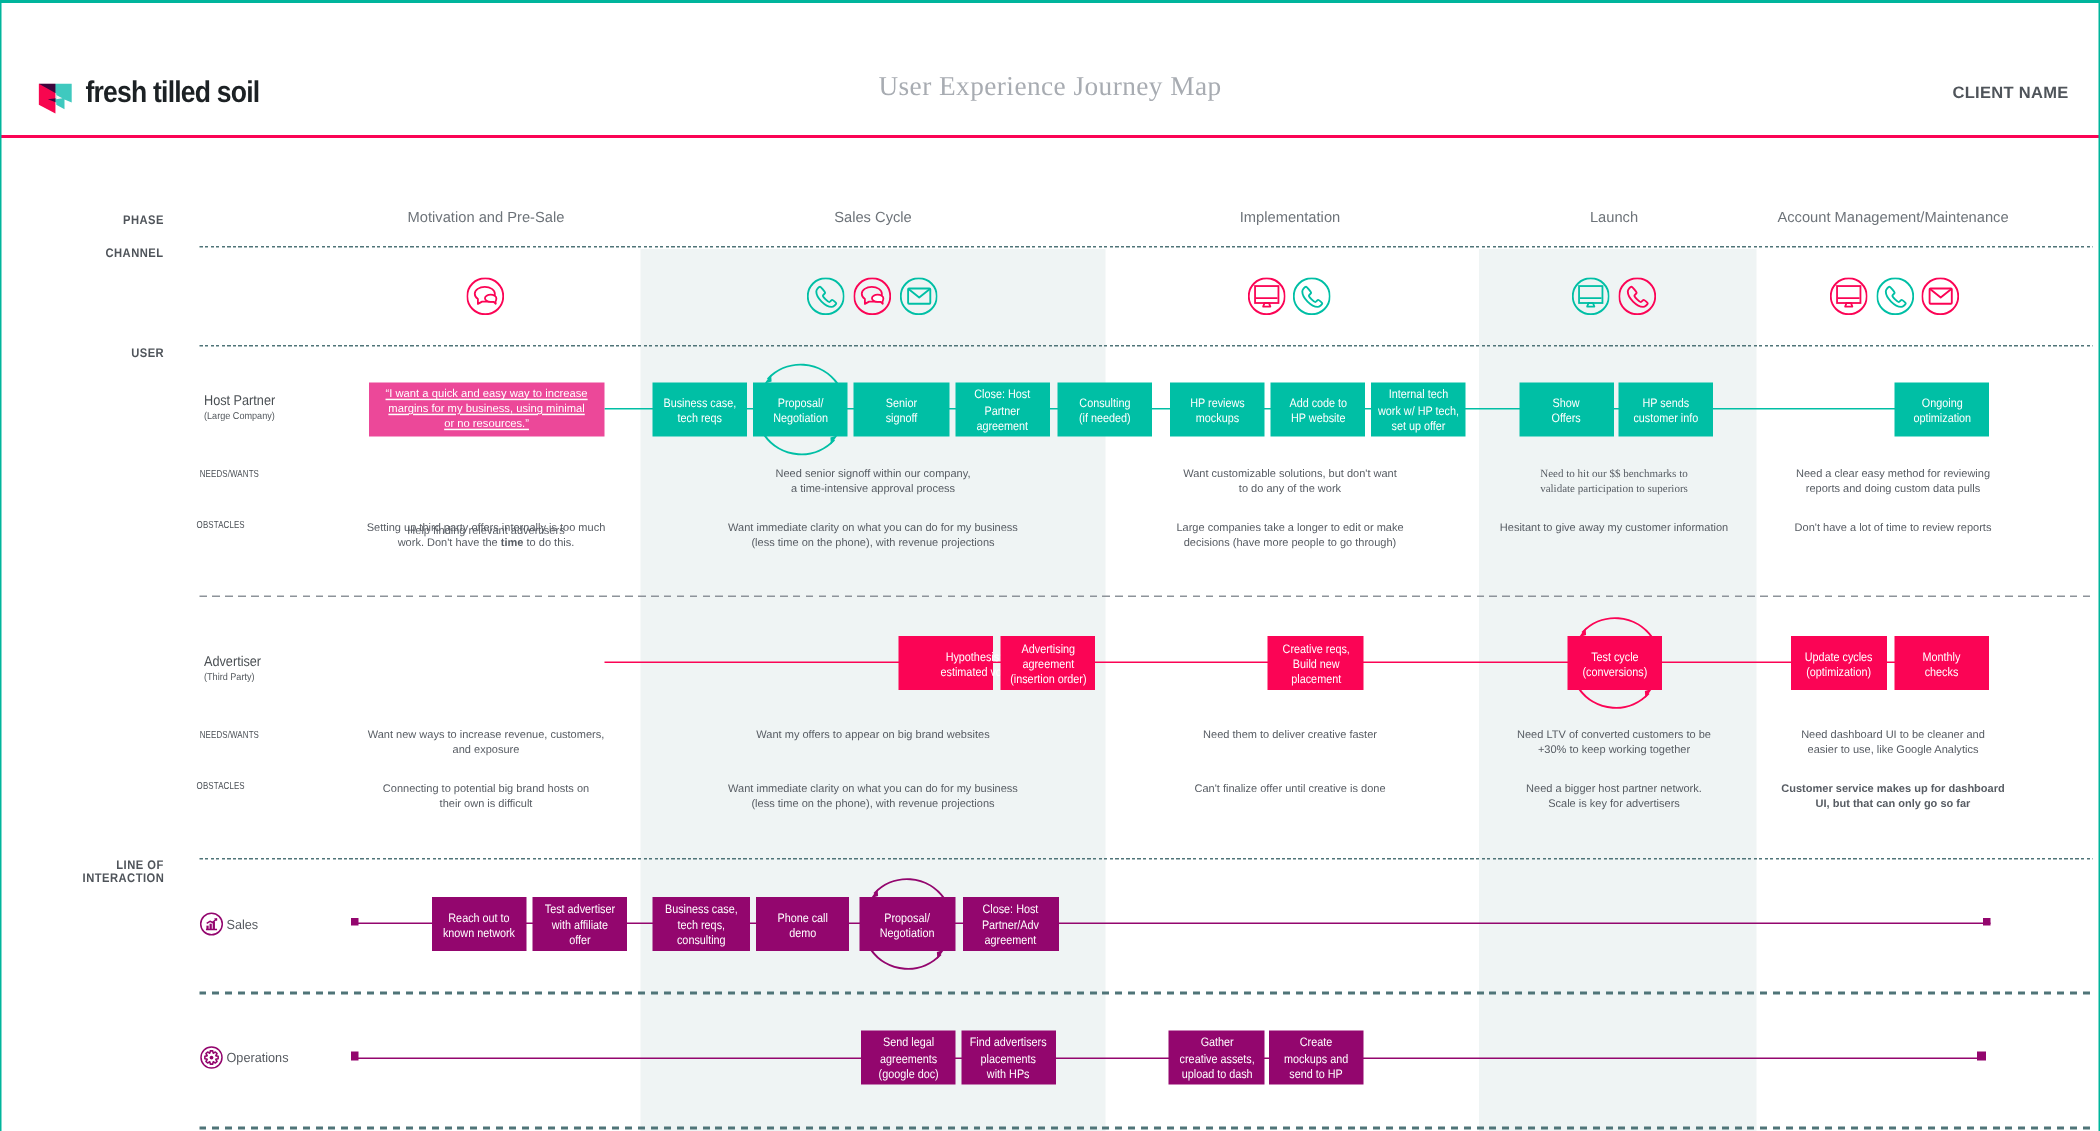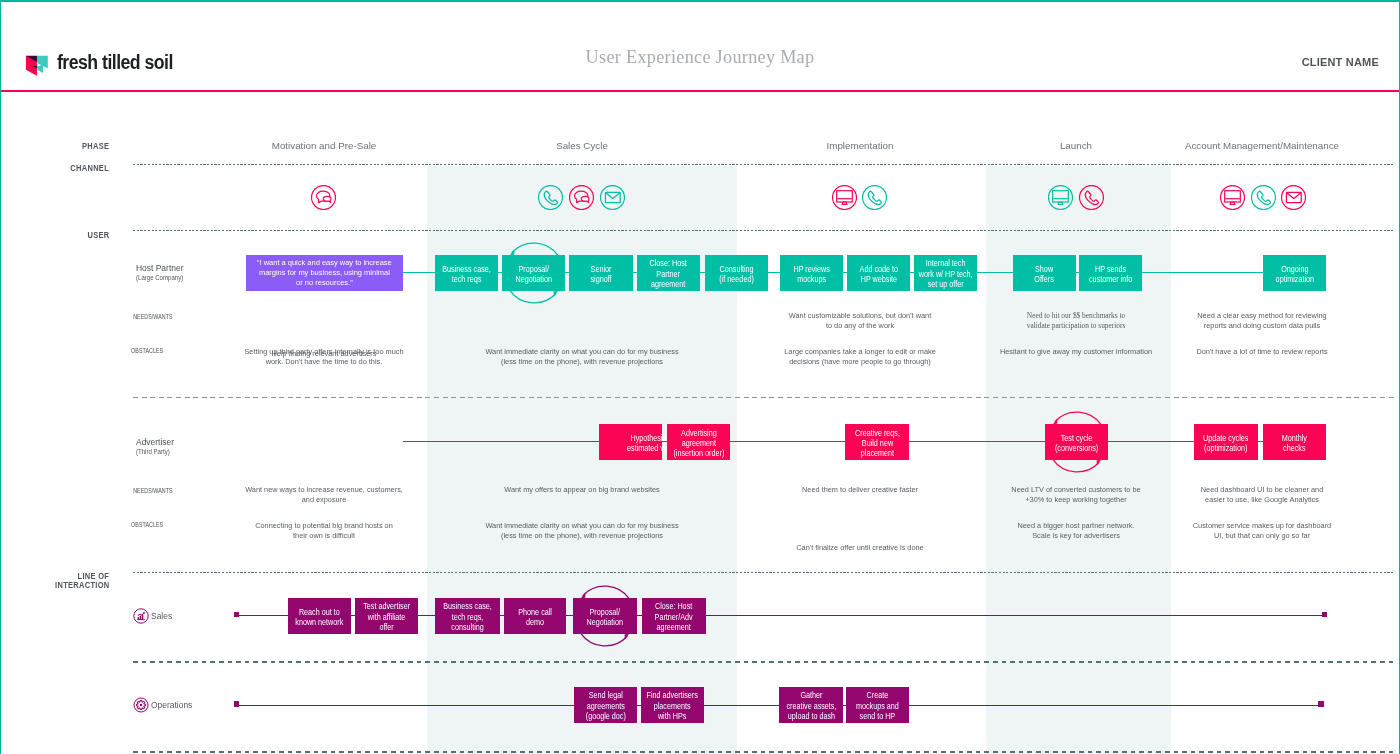--- a/index.html
+++ b/index.html
@@ -43,30 +43,30 @@
   
   .box{position:absolute;box-sizing:border-box;display:flex;align-items:center;justify-content:center;
        text-align:center;color:#fff;font-size:8.2px;line-height:10.3px;padding:0;white-space:pre;}
   .box > span{display:block;transform:translateY(1.5px) scaleX(0.88);}
   .box.teal{background:#00bfa5;}
   .box.pink{background:#fb0455;}
   .box.purple{background:#93066e;}
   .quote{position:absolute;box-sizing:border-box;display:flex;align-items:center;justify-content:center;
        text-align:center;color:#fff;font-size:7.6px;line-height:9.65px;padding:0;white-space:pre;}
   .quote > span{display:block;transform:translateY(-0.2px) scaleX(0.985);}
-  .quote.teal{background:#8b5cf6;}
+  .quote.teal{background:#ec4899;text-decoration:underline;}
   .quote.pink{background:#fb0455;}
 
   .conn{position:absolute;height:1.1px;}
   .conn.teal{background:#00bfa5;}
   .conn.pink{background:#fb0455;}
   .conn.purple{background:#93066e;}
 
   .note{position:absolute;text-align:center;font-size:7.35px;line-height:9.5px;color:#575c63;transform:translateX(-50%);white-space:pre;}
-  .note b{font-weight:normal;margin-top:48px;}
+  .note b{font-weight:bold;margin-top:48px;}
 
   .marker{position:absolute;width:5.4px;height:5.4px;background:#93066e;}
   .swimicon{position:absolute;width:16px;height:16px;}
   .swimlabel{position:absolute;font-size:8.8px;line-height:8.8px;color:#55595f;white-space:nowrap;transform:scaleX(0.96);transform-origin:0 0;}
   .cycle{position:absolute;pointer-events:none;}
 </style>
 </head>
 <body>
 
 <div id="page">
@@ -185,20 +185,22 @@
 <div class="box teal" style="left:914px;top:255.2px;width:63px;height:35.4px;"><span>Internal tech
 work w/ HP tech,
 set up offer</span></div>
 <div class="box teal" style="left:1013px;top:255.2px;width:63px;height:35.4px;"><span>Show
 Offers</span></div>
 <div class="box teal" style="left:1079px;top:255.2px;width:63px;height:35.4px;"><span>HP sends
 customer info</span></div>
 <div class="box teal" style="left:1263px;top:255.2px;width:63px;height:35.4px;"><span>Ongoing
 optimization</span></div>
 <div class="note" style="left:324px;top:311px;width:200px;margin-top:38px;">Help finding relevant advertisers</div>
+<div class="note" style="left:582px;top:311px;width:230px;">Need senior signoff within our company,
+a time-intensive approval process</div>
 <div class="note" style="left:860px;top:311px;width:215px;">Want customizable solutions, but don't want
 to do any of the work</div>
 <div class="note" style="left:1076px;top:311px;width:190px;font-family:Liberation Serif, serif;">Need to hit our $$ benchmarks to
 validate participation to superiors</div>
 <div class="note" style="left:1262px;top:311px;width:200px;">Need a clear easy method for reviewing
 reports and doing custom data pulls</div>
 <div class="note" style="left:324px;top:347px;width:200px;">Setting up third party offers internally is too much<br>work. Don't have the <b>time</b> to do this.</div>
 <div class="note" style="left:582px;top:347px;width:230px;">Want immediate clarity on what you can do for my business<br>(less time on the phone), with revenue projections</div>
 <div class="note" style="left:860px;top:347px;width:215px;">Large companies take a longer to edit or make<br>decisions (have more people to go through)</div>
 <div class="note" style="left:1076px;top:347px;width:230px;">Hesitant to give away my customer information</div>
@@ -232,21 +234,21 @@
 <div class="note" style="left:324px;top:485px;width:185px;">Want new ways to increase revenue, customers,
 and exposure</div>
 <div class="note" style="left:582px;top:485px;width:230px;">Want my offers to appear on big brand websites</div>
 <div class="note" style="left:860px;top:485px;width:215px;">Need them to deliver creative faster</div>
 <div class="note" style="left:1076px;top:485px;width:190px;">Need LTV of converted customers to be
 +30% to keep working together</div>
 <div class="note" style="left:1262px;top:485px;width:200px;">Need dashboard UI to be cleaner and
 easier to use, like Google Analytics</div>
 <div class="note" style="left:324px;top:521px;width:190px;">Connecting to potential big brand hosts on<br>their own is difficult</div>
 <div class="note" style="left:582px;top:521px;width:230px;">Want immediate clarity on what you can do for my business<br>(less time on the phone), with revenue projections</div>
-<div class="note" style="left:860px;top:521px;width:215px;margin-top:22px;">Can't finalize offer until creative is done</div>
+<div class="note" style="left:860px;top:521px;width:215px;">Can't finalize offer until creative is done</div>
 <div class="note" style="left:1076px;top:521px;width:190px;">Need a bigger host partner network.<br>Scale is key for advertisers</div>
 <div class="note" style="left:1262px;top:521px;width:200px;"><b>Customer service makes up for dashboard<br>UI, but that can only go so far</b></div>
 <div class="minilabel" style="right:1227px;top:487.5px;">NEEDS/WANTS</div>
 <div class="minilabel" style="right:1236.5px;top:521.5px;">OBSTACLES</div>
 
 <div class="swimicon" style="left:133px;top:607.5px;"><svg viewBox="0 0 16 16" width="16" height="16">
         <circle cx="8" cy="8" r="7.2" fill="none" stroke="#93066e" stroke-width="1.0"></circle>
         <path d="M4.3 11.6 L11.7 11.6" stroke="#93066e" stroke-width="1.0" fill="none"></path>
         <rect x="4.6" y="9.1" width="1.5" height="2.3" fill="#93066e"></rect>
         <rect x="6.7" y="7.8" width="1.5" height="3.6" fill="#93066e"></rect>

